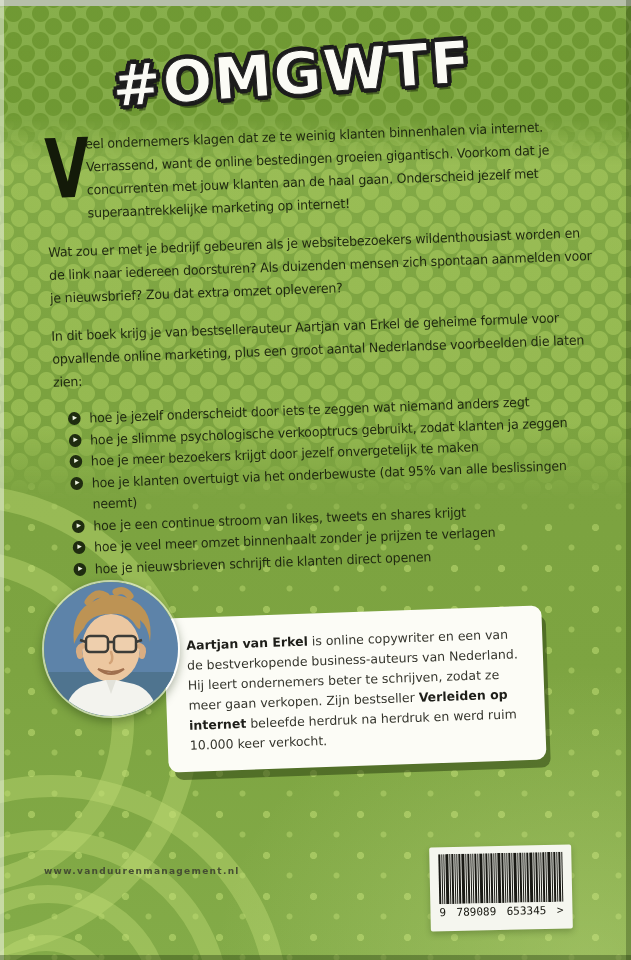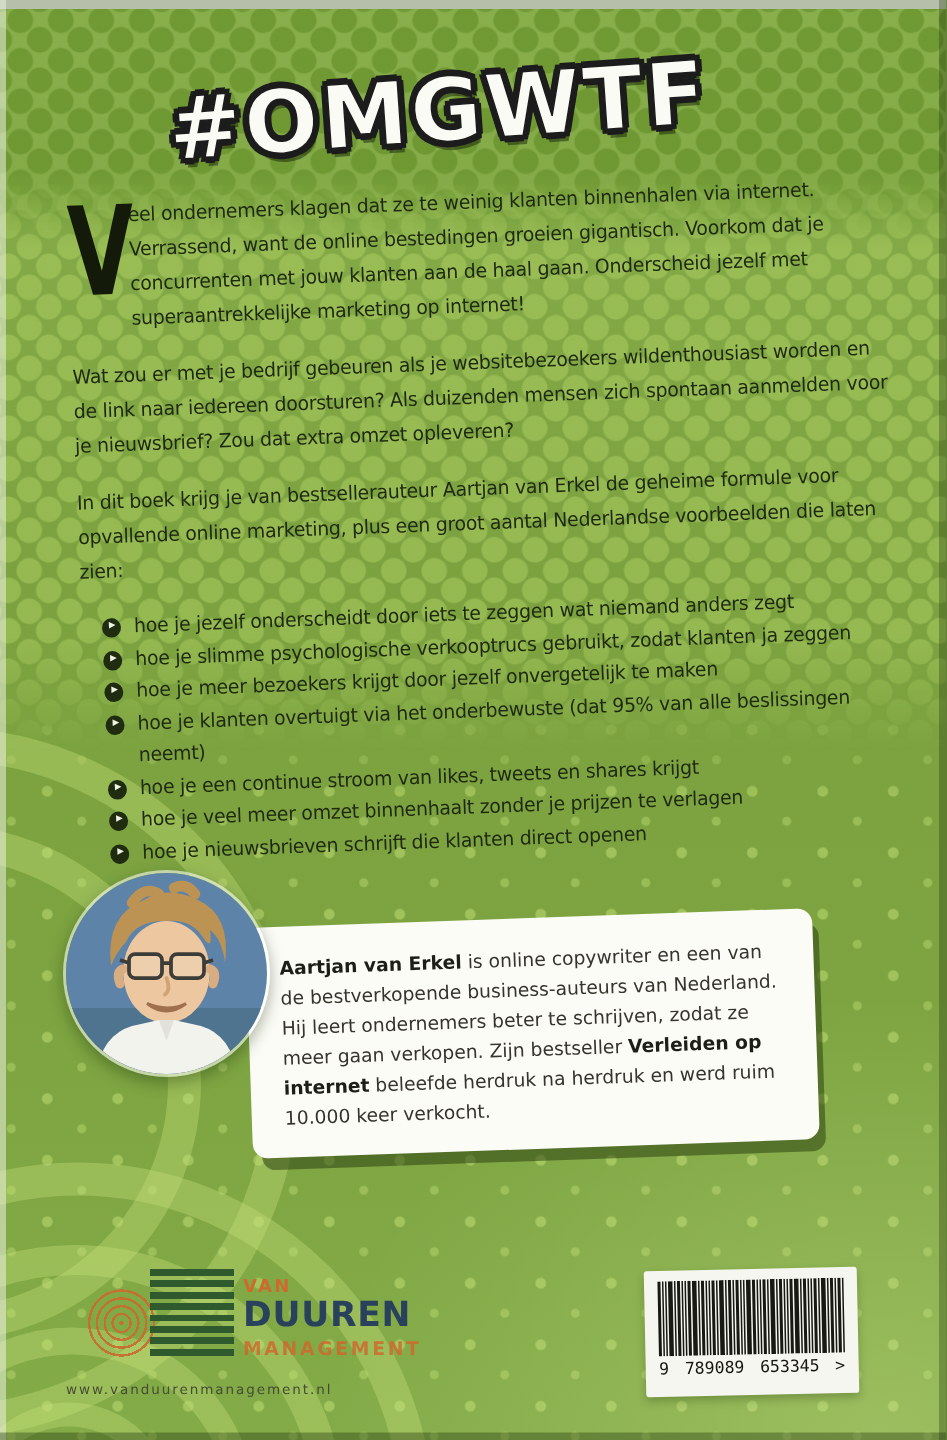--- a/index.html
+++ b/index.html
@@ -67,21 +67,21 @@
   .publisher{position:absolute;left:58px;top:846px;width:210px;height:70px;z-index:3;}
   .pub-rings{position:absolute;left:0;top:12px;width:48px;height:48px;border-radius:50%;
     background:repeating-radial-gradient(circle at 48% 50%,#c96b2f 0 1.6px,rgba(201,107,47,0) 1.6px 5.2px);
     opacity:.92;}
   .pub-bars{position:absolute;left:42px;top:0;width:56px;height:58px;
     background:repeating-linear-gradient(180deg,#2e5a2d 0 4.5px,rgba(0,0,0,0) 4.5px 7.6px);}
   .pub-text{position:absolute;left:104px;top:4px;white-space:nowrap;}
   .pub-van{display:block;font-size:12px;font-weight:800;letter-spacing:1.5px;color:#cf6a2e;}
   .pub-duuren{display:block;font-size:23px;font-weight:800;letter-spacing:.5px;color:#2a415c;margin-top:0;}
   .pub-mgmt{display:block;font-size:12.5px;font-weight:800;letter-spacing:1.8px;color:rgba(207,106,46,.85);margin-top:1px;}
-  .pub-url{position:absolute;left:44px;top:922px;font-size:9px;font-weight:normal;
+  .pub-url{position:absolute;left:44px;top:866px;font-size:9px;font-weight:bold;
     letter-spacing:1.3px;color:#454d33;z-index:3;}
   
   .barcode{position:absolute;left:430px;top:846px;width:142px;height:84px;background:#f5f6ef;
     border-radius:2px;transform:rotate(-1.2deg);z-index:3;padding:7px 8px 4px 8px;box-sizing:border-box;
     box-shadow:0 3px 6px rgba(20,40,5,.25);}
   .barcode svg{display:block;width:126px;height:50px;}
   .barcode-num{display:flex;justify-content:space-between;align-items:baseline;
     font-family:"DejaVu Sans Mono",monospace;font-size:11px;color:#16160f;margin-top:2px;padding:0 1px;}
 </style>
 </head>
@@ -158,29 +158,20 @@
 
       <path d="M20 134 Q24 108 44 102 L62 98 L72 98 L90 102 Q110 108 114 134 Z" fill="#f3f3ee"></path>
       <path d="M62 98 L67 112 L72 98 Z" fill="#e2e2da"></path>
     </svg>
   </div>
 
   <div class="author-box">
     <span class="b">Aartjan van Erkel</span><span> is online copywriter en een van de bestverkopende business-auteurs van Nederland. Hij leert ondernemers beter te schrijven, zodat ze meer gaan verkopen. Zijn bestseller </span><span class="b">Verleiden op internet</span><span> beleefde herdruk na herdruk en werd ruim 10.000 keer verkocht.</span>
   </div>
 
-  <div class="publisher">
-    <div class="pub-rings"></div>
-    <div class="pub-bars"></div>
-    <div class="pub-text">
-      <span class="pub-van">VAN</span>
-      <span class="pub-duuren">DUUREN</span>
-      <span class="pub-mgmt">MANAGEMENT</span>
-    </div>
-  </div>
   <div class="pub-url">www.vanduurenmanagement.nl</div>
 
   <div class="barcode">
     <svg viewBox="0 0 126 50" preserveAspectRatio="none">
       <rect width="126" height="50" fill="#f5f6ef"></rect>
       <g fill="#191914">
         <rect x="1" width="2" height="50"></rect>
           <rect x="4" width="1" height="50"></rect>
           <rect x="6" width="1" height="50"></rect>
         <rect x="8" width="3" height="50"></rect>

